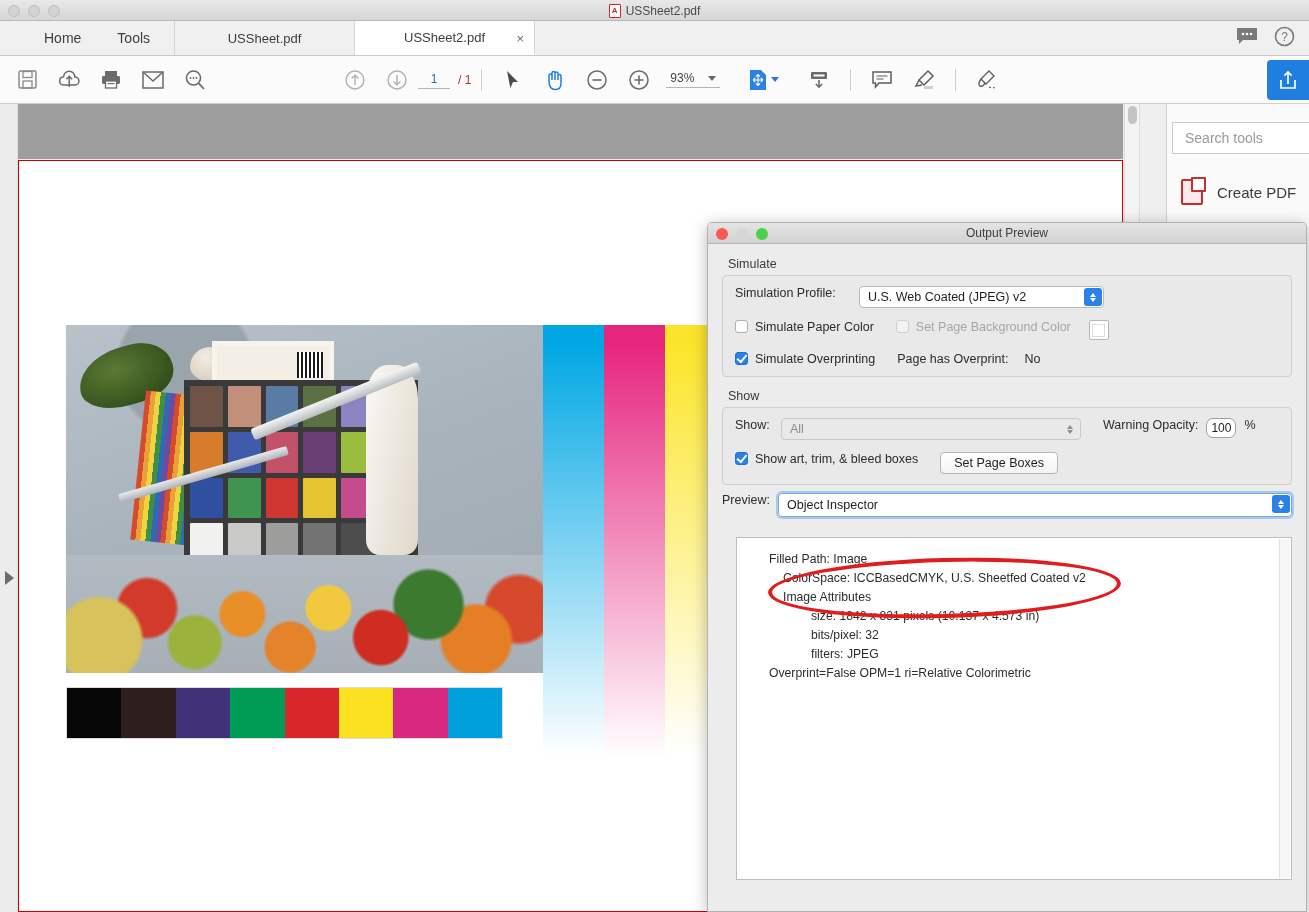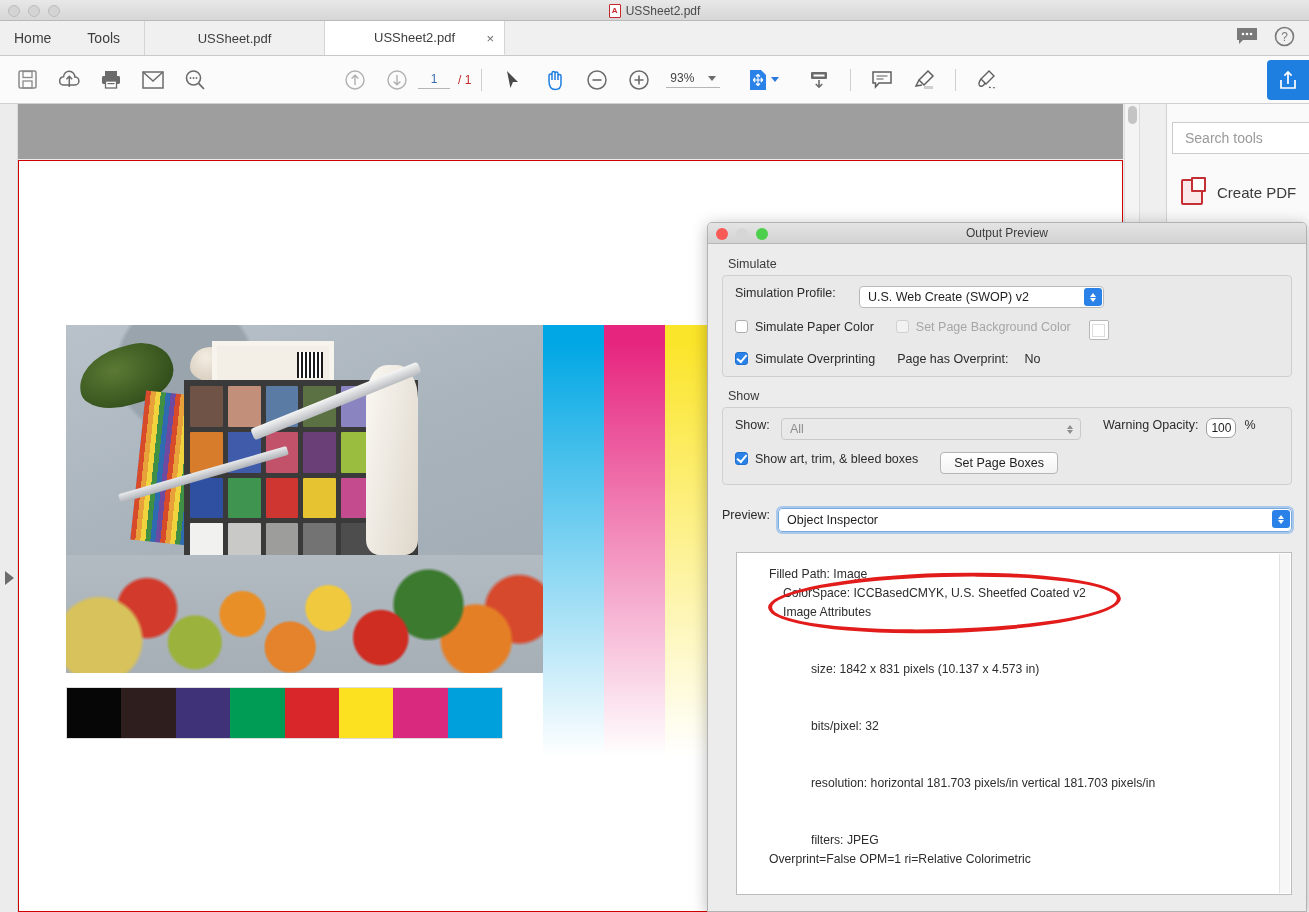--- a/index.html
+++ b/index.html
@@ -36,21 +36,21 @@
   .tabbar {
     position: absolute; left: 0; top: 21px; width: 1309px; height: 35px;
     background: #f0f0f0; border-bottom: 1px solid #c9c9c9;
     display: flex; align-items: stretch;
   }
   .navtab {
     display: flex; align-items: center; justify-content: center;
     padding: 0 18px; font-size: 14px; color: #3d3d3d; cursor: default;
     border-right: 1px solid #d4d4d4;
   }
-  .navtab:first-child { padding-left: 14px; border-right: none; }
+  .navtab:first-child { padding-left: 14px; border-right: none; margin-left: 30px; }
   .navtab.tools { border-right: 1px solid #d4d4d4; padding-right:24px;}
   .doctab {
     position: relative; display: flex; align-items: center; justify-content: center;
     width: 180px; font-size: 13px; color: #3d3d3d;
     border-right: 1px solid #d4d4d4; background: #f0f0f0;
   }
   .doctab.active { background: #ffffff; border-bottom: 1px solid #ffffff; }
   .doctab .closex {
     position: absolute; right: 10px; top: 50%; transform: translateY(-50%);
     font-size: 13px; color: #6a6a6a; line-height: 1;
@@ -332,21 +332,21 @@
     font-size: 12px; color: #1e1e1e; text-align: center;
     display: flex; align-items: center; justify-content: center;
   }
   .inspector {
     position: relative; margin: 12px 14px 0 28px; height: 343px;
     background: #ffffff; border: 1px solid #bdbdbd;
     padding: 12px 10px 10px 32px; overflow: hidden;
   }
   .insp-line { font-size: 12.2px; color: #2d2d2d; line-height: 19px; white-space: nowrap; }
   .insp-line.i1 { padding-left: 14px; }
-  .insp-line.i2 { padding-left: 42px; margin-top: 38px; }
+  .insp-line.i2 { padding-left: 42px; }
   .insp-scroll {
     position: absolute; right: 1px; top: 1px; width: 11px; bottom: 1px;
     background: #f6f6f6; border-left: 1px solid #e2e2e2;
   }
   .ellipse-mark {
     position: absolute; left: 31px; top: 20px; width: 353px; height: 60px;
     border: 4px solid #e21b1b; border-radius: 50%;
     transform: rotate(-1.5deg); pointer-events: none;
   }
 </style>
@@ -618,21 +618,21 @@
     </div>
 
     <div class="dlg-body">
 
       <div class="grouplabel">Simulate</div>
       <div class="groupbox">
 
         <div class="row">
           <span class="lbl" style="width:124px;">Simulation Profile:</span>
           <div class="popup" style="width:245px;">
-            <span>U.S. Web Create (SWOP) v2</span>
+            <span>U.S. Web Coated (JPEG) v2</span>
             <span class="arrows">
                 <i class="up"></i>
                 <i class="dn"></i>
               </span>
           </div>
         </div>
 
         <div class="row">
           <span class="cbx"></span>
           <span class="lbl">Simulate Paper Color</span>
@@ -671,41 +671,40 @@
         </div>
 
         <div class="row">
           <span class="cbx on"></span>
           <span class="lbl">Show art, trim, &amp; bleed boxes</span>
           <button class="btn" style="margin-left:22px;">Set Page Boxes</button>
         </div>
 
       </div>
 
-      <div class="row" style="margin-top:23px;">
+      <div class="row" style="margin-top:8px;">
         <span class="lbl" style="width:56px;">Preview:</span>
         <div class="popup focused" style="flex:1;">
           <span>Object Inspector</span>
           <span class="arrows">
               <i class="up"></i>
               <i class="dn"></i>
             </span>
         </div>
       </div>
 
     </div>
 
     <div class="inspector">
       <div id="insplines">
           <div class="insp-line i0">Filled Path: Image</div>
           <div class="insp-line i1">ColorSpace: ICCBasedCMYK, U.S. Sheetfed Coated v2</div>
           <div class="insp-line i1">Image Attributes</div>
           <div class="insp-line i2">size: 1842 x 831 pixels (10.137 x 4.573 in)</div>
           <div class="insp-line i2">bits/pixel: 32</div>
-          <div class="insp-line i2">resolution: horizontal 181.703 pixels/in vertical 181.703 pixels/in</div>
           <div class="insp-line i2">filters: JPEG</div>
           <div class="insp-line i0">Overprint=False OPM=1 ri=Relative Colorimetric</div>
         </div>
       <div class="ellipse-mark"></div>
       <div class="insp-scroll"></div>
     </div>
   </div>
 
 </div>
 

